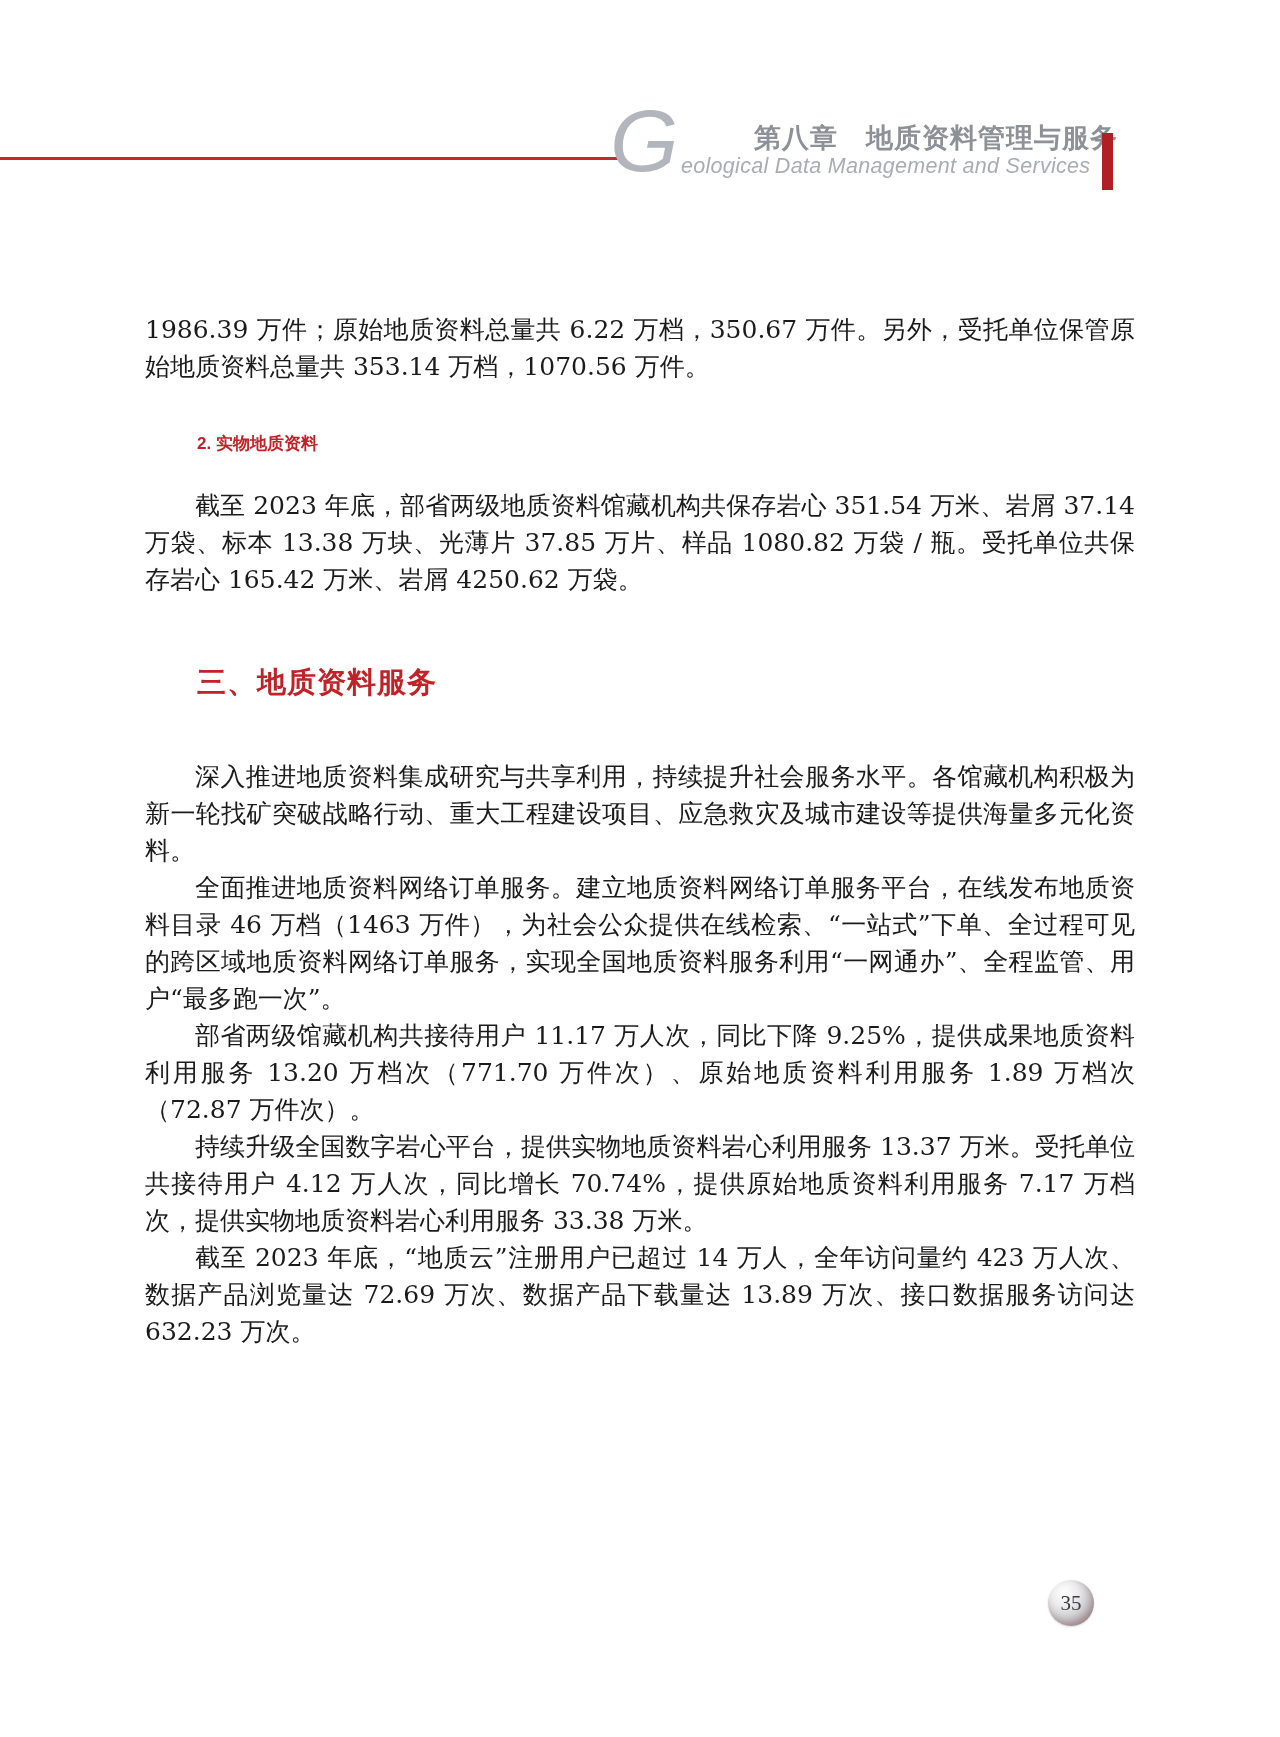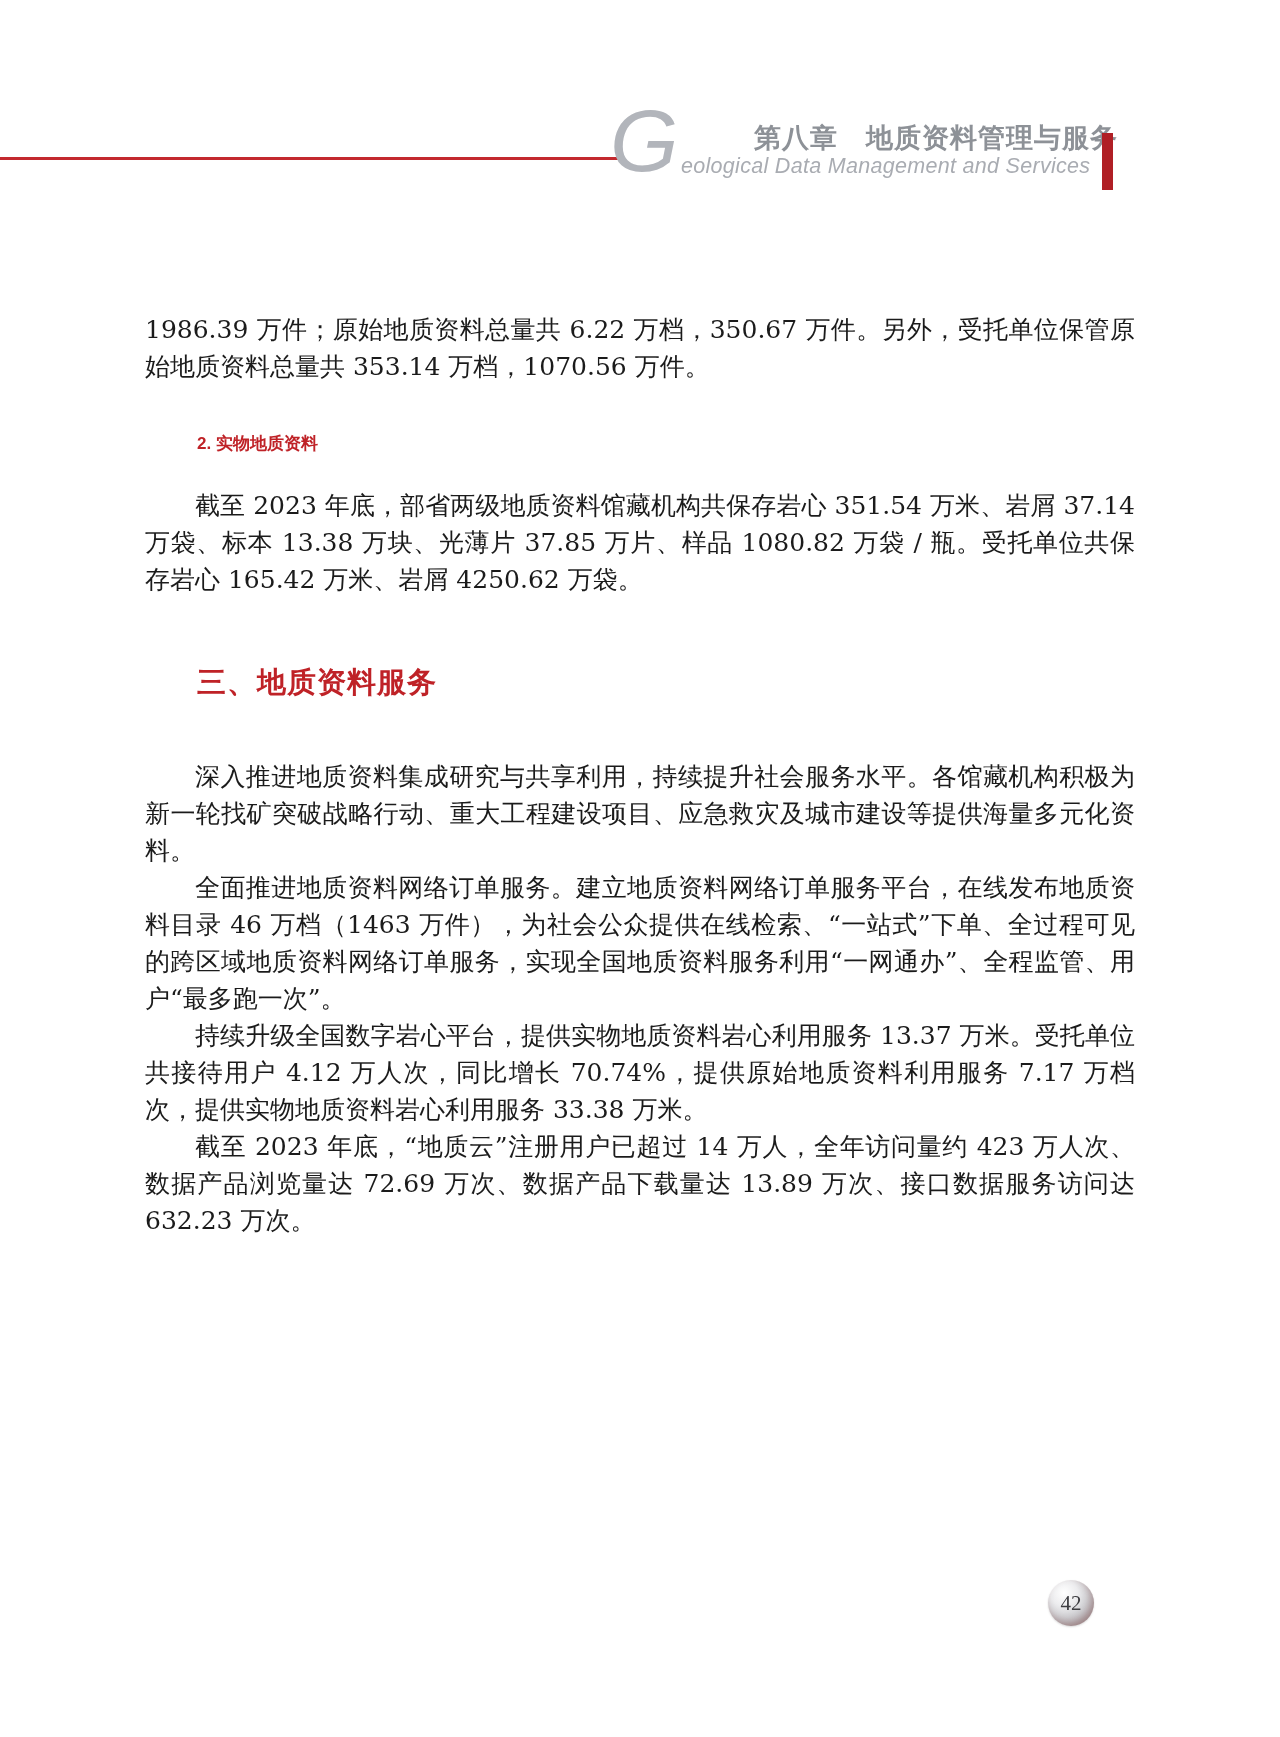--- a/index.html
+++ b/index.html
@@ -47,21 +47,22 @@
     <div class="hdr-bar"></div>
   </header>
 
   <main class="content">
     <p class="noindent">1986.39 万件；原始地质资料总量共 6.22 万档，350.67 万件。另外，受托单位保管原始地质资料总量共 353.14 万档，1070.56 万件。</p>
     <h3 class="h-sub">2. 实物地质资料</h3>
     <p class="mt24">截至 2023 年底，部省两级地质资料馆藏机构共保存岩心 351.54 万米、岩屑 37.14 万袋、标本 13.38 万块、光薄片 37.85 万片、样品 1080.82 万袋 / 瓶。受托单位共保存岩心 165.42 万米、岩屑 4250.62 万袋。</p>
     <h2 class="h-main">三、地质资料服务</h2>
     <p class="mt52">深入推进地质资料集成研究与共享利用，持续提升社会服务水平。各馆藏机构积极为新一轮找矿突破战略行动、重大工程建设项目、应急救灾及城市建设等提供海量多元化资料。</p>
     <p>全面推进地质资料网络订单服务。建立地质资料网络订单服务平台，在线发布地质资料目录 46 万档（1463 万件），为社会公众提供在线检索、“一站式”下单、全过程可见的跨区域地质资料网络订单服务，实现全国地质资料服务利用“一网通办”、全程监管、用户“最多跑一次”。</p>
+    <p>部省两级馆藏机构共接待用户 11.17 万人次，同比下降 9.25%，提供成果地质资料利用服务 13.20 万档次（771.70 万件次）、原始地质资料利用服务 1.89 万档次（72.87 万件次）。</p>
     <p>持续升级全国数字岩心平台，提供实物地质资料岩心利用服务 13.37 万米。受托单位共接待用户 4.12 万人次，同比增长 70.74%，提供原始地质资料利用服务 7.17 万档次，提供实物地质资料岩心利用服务 33.38 万米。</p>
     <p>截至 2023 年底，“地质云”注册用户已超过 14 万人，全年访问量约 423 万人次、数据产品浏览量达 72.69 万次、数据产品下载量达 13.89 万次、接口数据服务访问达 632.23 万次。</p>
   </main>
 
   <div class="page-ball">
-    <span>42</span>
+    <span>35</span>
   </div>
 
 </div>
 
 </body></html>

